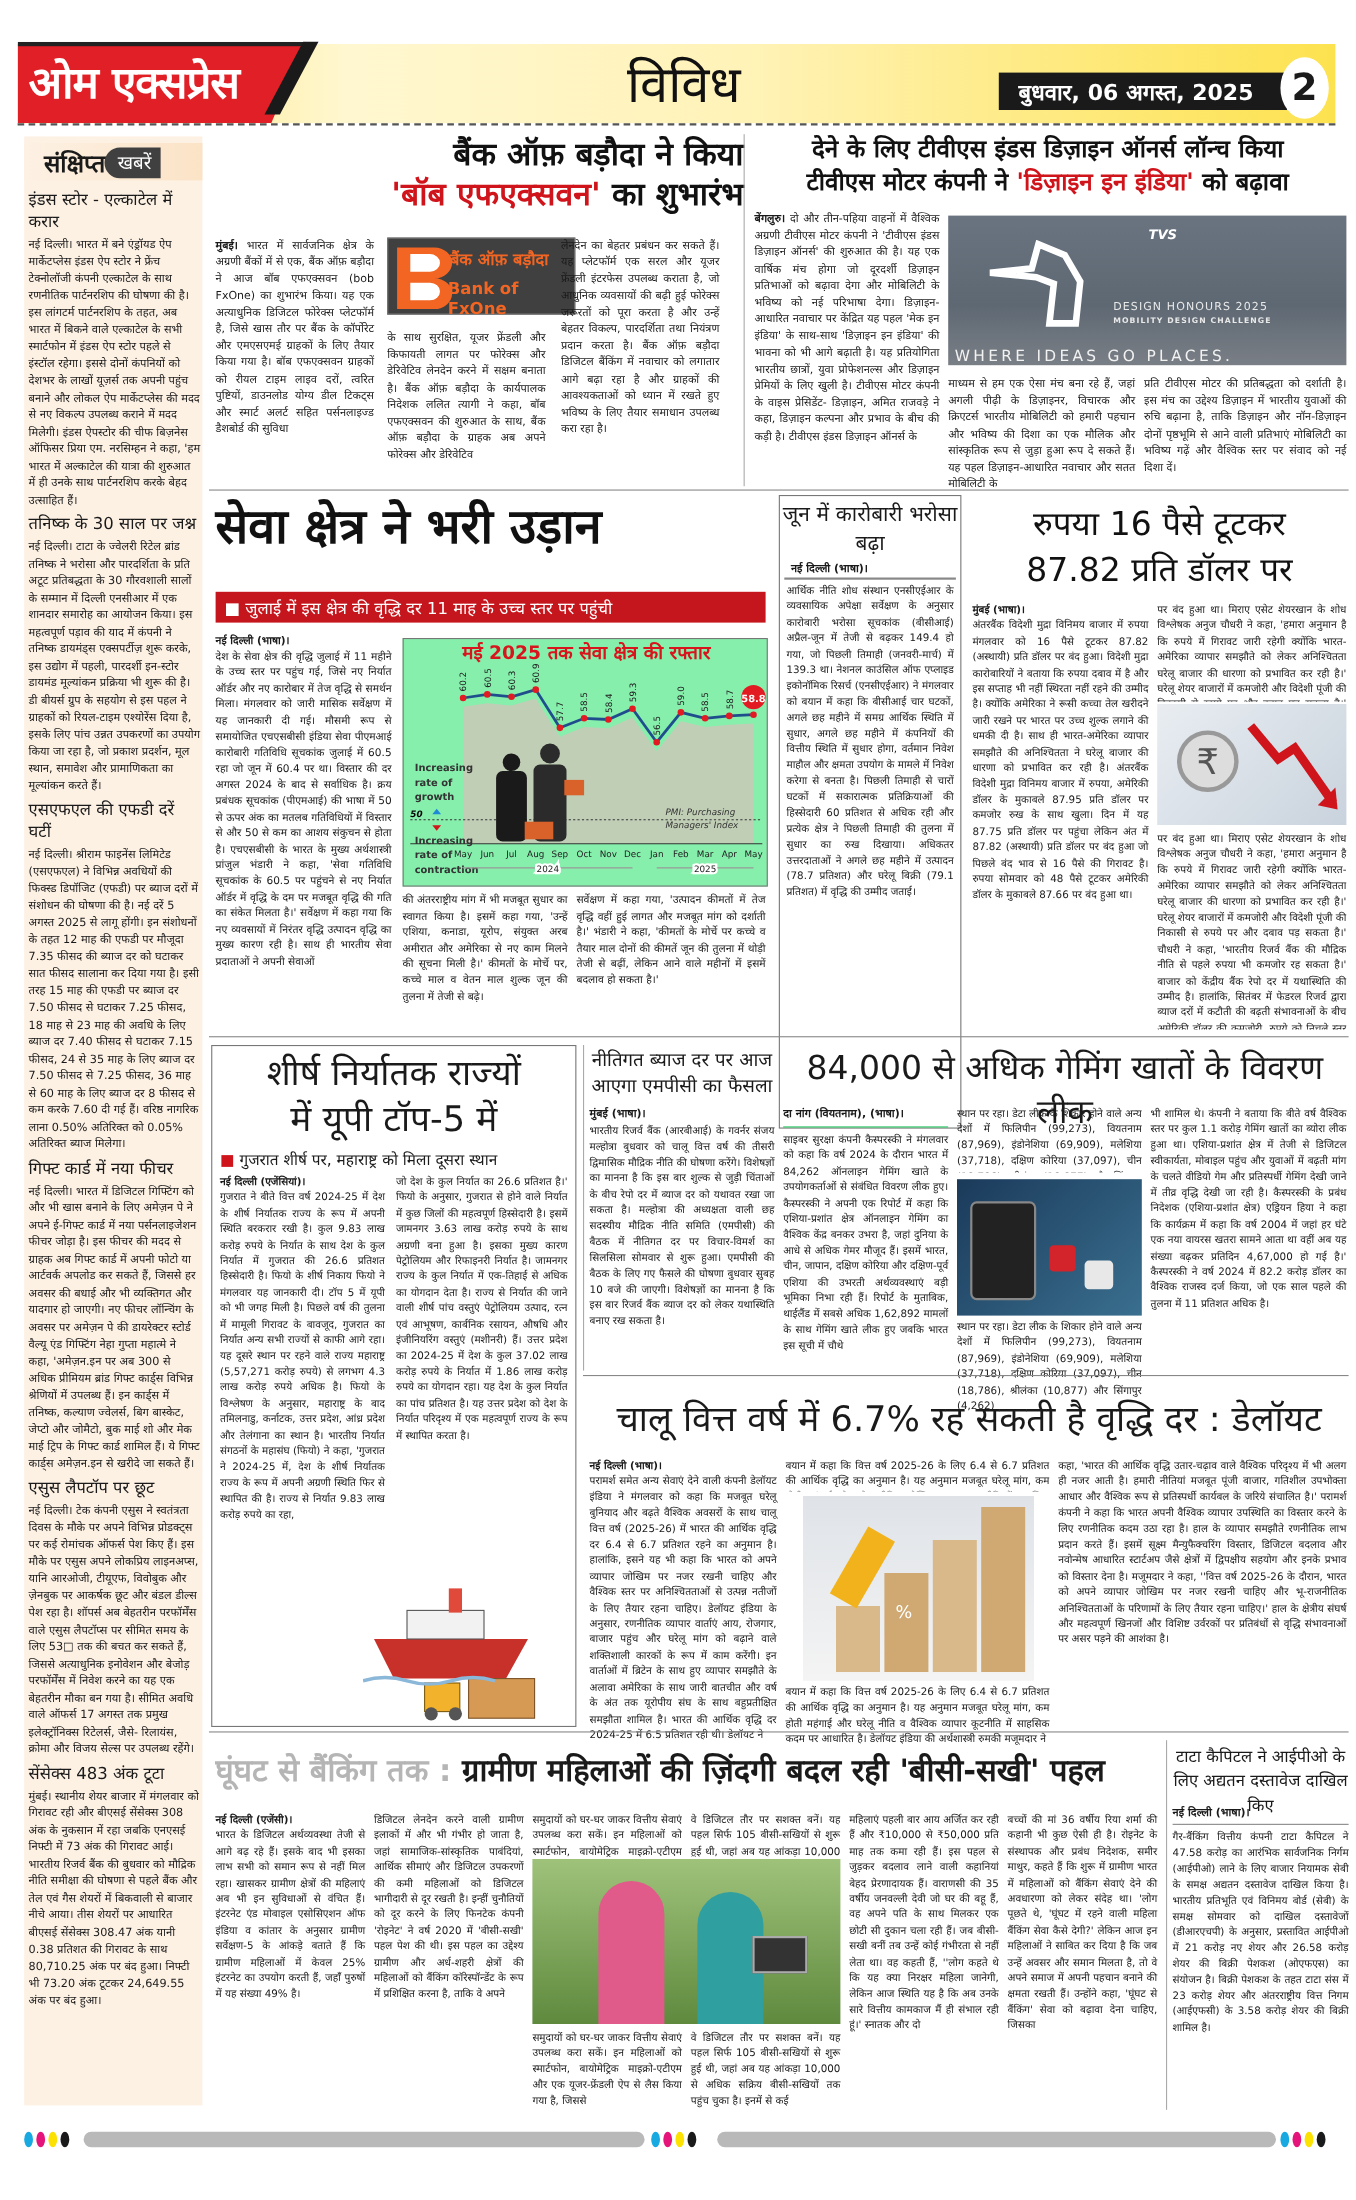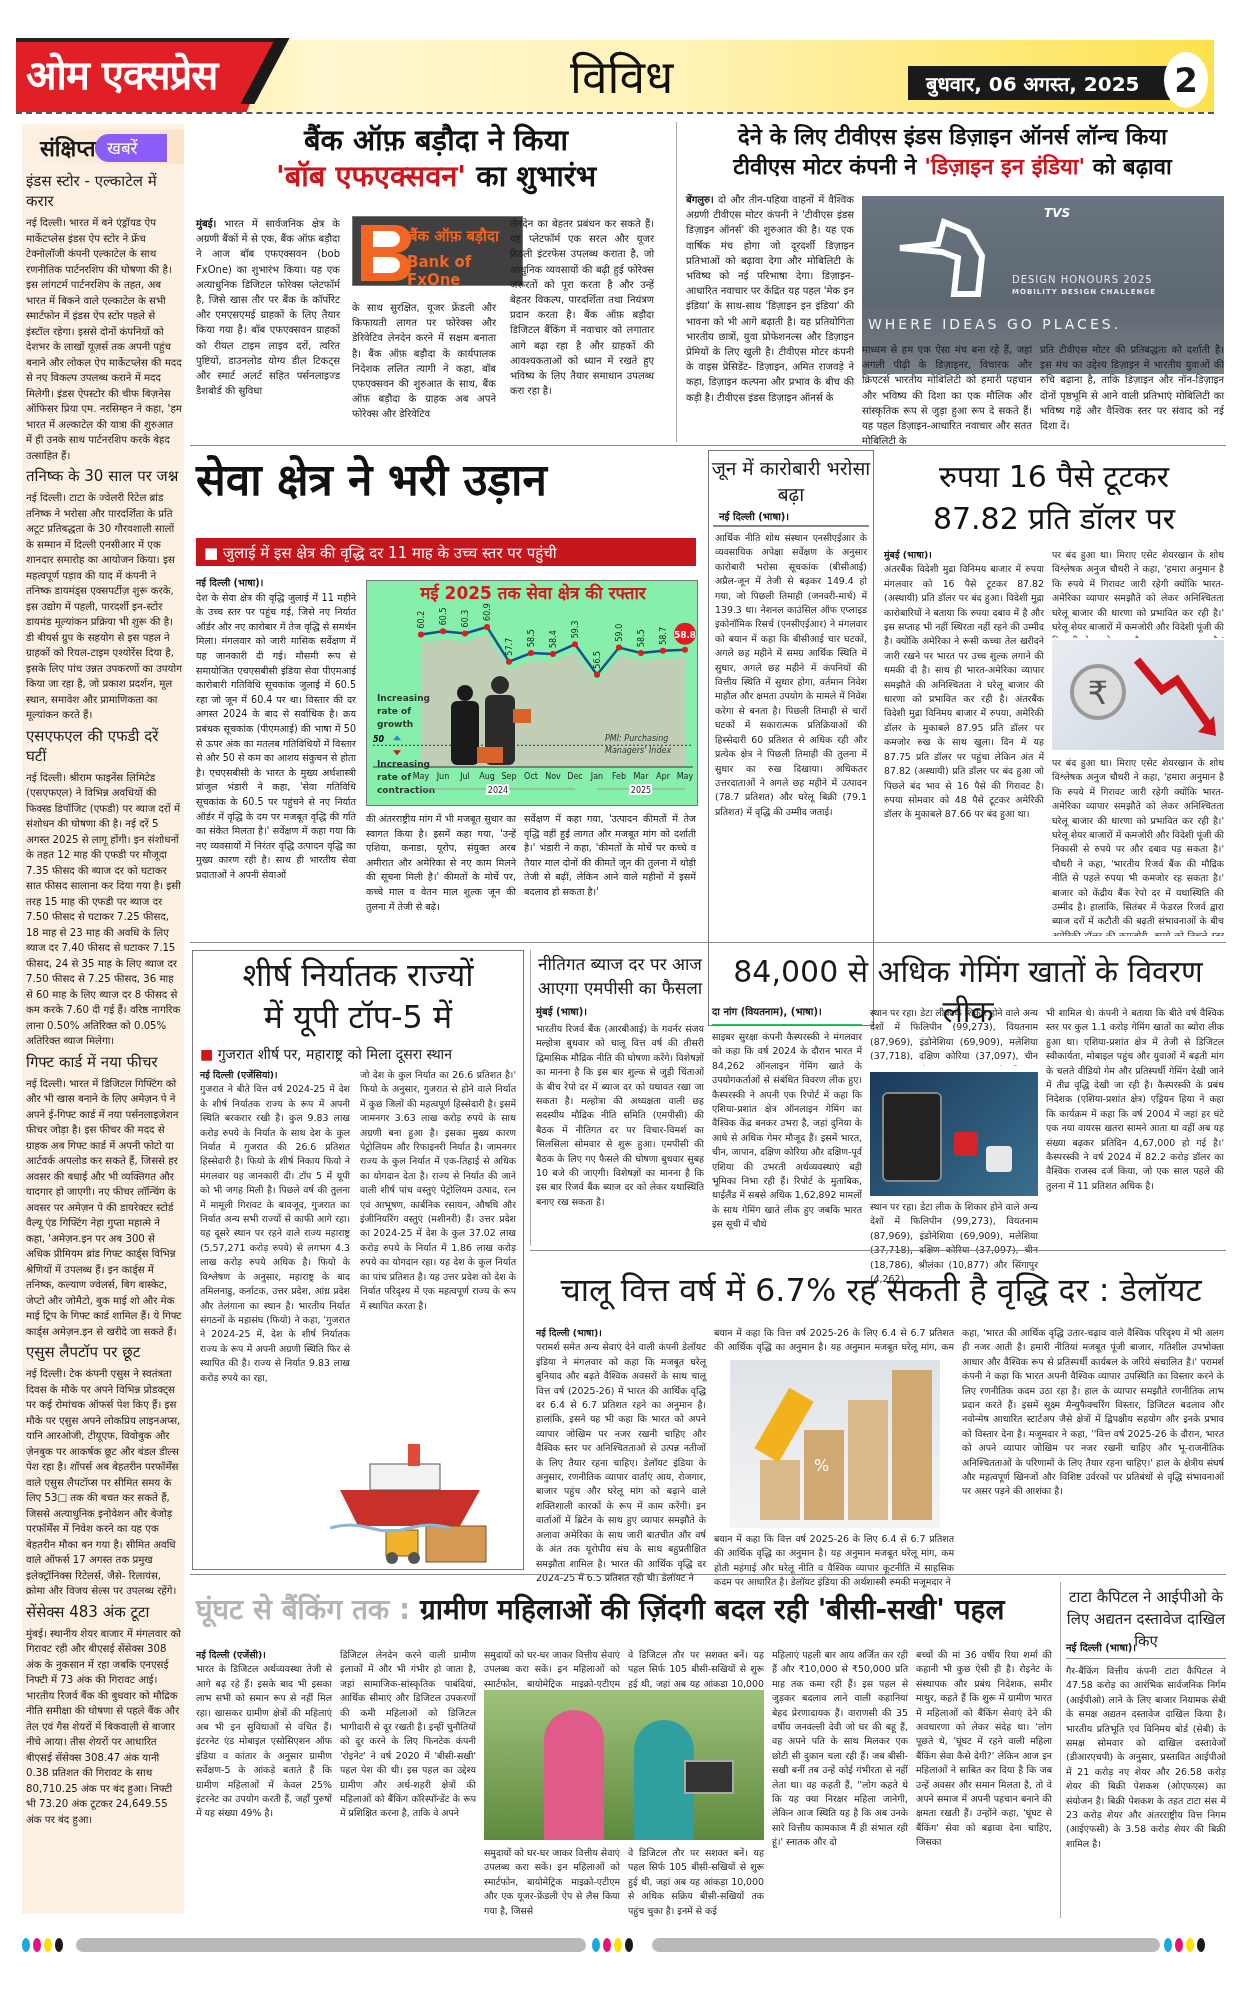--- a/index.html
+++ b/index.html
@@ -11,21 +11,21 @@
   .brand-text { left: 26px; top: 46px; font-size: 40px; font-weight: bold; color: #fff; letter-spacing: -1px; }
   .brand-shadow { left: 258px; top: 38px; width: 14px; height: 66px; background: #1a1a1a; transform: skewX(-28deg); }
   .section-title { left: 570px; top: 44px; font-size: 46px; color: #111; }
   .date-box { left: 908px; top: 66px; width: 262px; height: 34px; background: #1a1a1a; color: #fff; font-size: 20px; font-weight: bold; padding: 4px 0 0 18px; }
   .page-no { left: 1164px; top: 52px; width: 44px; height: 56px; border-radius: 50%; background: #fff; font-size: 34px; font-weight: bold; text-align: center; line-height: 56px; }
   .dash { left: 16px; top: 112px; width: 1198px; border-top: 2px dashed #555; }
   
   .sidebar { left: 22px; top: 124px; width: 162px; height: 1790px; background: #fdf1e4; }
   .sb-head { left: 22px; top: 130px; width: 162px; height: 34px; background: linear-gradient(90deg,#fdf1e4 0%,#fbe3c6 100%); }
   .sb-head-t { left: 40px; top: 132px; font-size: 22px; font-weight: bold; }
-  .sb-head-pill { left: 95px; top: 134px; width: 72px; height: 28px; border-radius: 14px 0 0 14px; background: #8b5cf6; color: #fff; font-size: 17px; padding: 2px 0 0 12px; }
+  .sb-head-pill { left: 95px; top: 134px; width: 51px; height: 28px; border-radius: 14px 0 0 14px; background: #404040; color: #fff; font-size: 17px; padding: 2px 0 0 12px; }
   .sb-col { left: 26px; top: 168px; width: 156px; font-size: 10.2px; line-height: 15.5px; }
   .sb-col h4 { font-size: 15px; font-weight: normal; margin: 3px 0 4px; line-height: 20px; }
   .sb-col p { margin-bottom: 3px; }
   
   .txt { font-size: 10px; line-height: 15.2px; text-align: justify; }
   .hl { font-weight: bold; color: #111; }
   .red { color: #d0141b; }
   .box { border: 1px solid #777; }
   .rule { border-top: 1px solid #888; }
   .vrule { border-left: 1px solid #aaa; }
@@ -59,21 +59,21 @@
   <h4>एसएफएल की एफडी दरें घटीं</h4>
   <p>नई दिल्ली। श्रीराम फाइनेंस लिमिटेड (एसएफएल) ने विभिन्न अवधियों की फिक्स्ड डिपॉजिट (एफडी) पर ब्याज दरों में संशोधन की घोषणा की है। नई दरें 5 अगस्त 2025 से लागू होंगी। इन संशोधनों के तहत 12 माह की एफडी पर मौजूदा 7.35 फीसद की ब्याज दर को घटाकर सात फीसद सालाना कर दिया गया है। इसी तरह 15 माह की एफडी पर ब्याज दर 7.50 फीसद से घटाकर 7.25 फीसद, 18 माह से 23 माह की अवधि के लिए ब्याज दर 7.40 फीसद से घटाकर 7.15 फीसद, 24 से 35 माह के लिए ब्याज दर 7.50 फीसद से 7.25 फीसद, 36 माह से 60 माह के लिए ब्याज दर 8 फीसद से कम करके 7.60 दी गई हैं। वरिष्ठ नागरिक लाना 0.50% अतिरिक्त को 0.05% अतिरिक्त ब्याज मिलेगा।</p>
   <h4>गिफ्ट कार्ड में नया फीचर</h4>
   <p>नई दिल्ली। भारत में डिजिटल गिफ्टिंग को और भी खास बनाने के लिए अमेज़न पे ने अपने ई-गिफ्ट कार्ड में नया पर्सनलाइजेशन फीचर जोड़ा है। इस फीचर की मदद से ग्राहक अब गिफ्ट कार्ड में अपनी फोटो या आर्टवर्क अपलोड कर सकते हैं, जिससे हर अवसर की बधाई और भी व्यक्तिगत और यादगार हो जाएगी। नए फीचर लॉन्चिंग के अवसर पर अमेज़न पे की डायरेक्टर स्टोर्ड वैल्यू एंड गिफ्टिंग नेहा गुप्ता महात्मे ने कहा, 'अमेज़न.इन पर अब 300 से अधिक प्रीमियम ब्रांड गिफ्ट कार्ड्स विभिन्न श्रेणियों में उपलब्ध हैं। इन कार्ड्स में तनिष्क, कल्याण ज्वेलर्स, बिग बास्केट, जेप्टो और जोमैटो, बुक माई शो और मेक माई ट्रिप के गिफ्ट कार्ड शामिल हैं। ये गिफ्ट कार्ड्स अमेज़न.इन से खरीदे जा सकते हैं।</p>
   <h4>एसुस लैपटॉप पर छूट</h4>
   <p>नई दिल्ली। टेक कंपनी एसुस ने स्वतंत्रता दिवस के मौके पर अपने विभिन्न प्रोडक्ट्स पर कई रोमांचक ऑफर्स पेश किए हैं। इस मौके पर एसुस अपने लोकप्रिय लाइनअप्स, यानि आरओजी, टीयूएफ, विवोबुक और ज़ेनबुक पर आकर्षक छूट और बंडल डील्स पेश रहा है। शॉपर्स अब बेहतरीन परफॉर्मेंस वाले एसुस लैपटॉप्स पर सीमित समय के लिए 53□ तक की बचत कर सकते हैं, जिससे अत्याधुनिक इनोवेशन और बेजोड़ परफॉर्मेंस में निवेश करने का यह एक बेहतरीन मौका बन गया है। सीमित अवधि वाले ऑफर्स 17 अगस्त तक प्रमुख इलेक्ट्रॉनिक्स रिटेलर्स, जैसे- रिलायंस, क्रोमा और विजय सेल्स पर उपलब्ध रहेंगे।</p>
   <h4>सेंसेक्स 483 अंक टूटा</h4>
   <p>मुंबई। स्थानीय शेयर बाजार में मंगलवार को गिरावट रही और बीएसई सेंसेक्स 308 अंक के नुकसान में रहा जबकि एनएसई निफ्टी में 73 अंक की गिरावट आई। भारतीय रिजर्व बैंक की बुधवार को मौद्रिक नीति समीक्षा की घोषणा से पहले बैंक और तेल एवं गैस शेयरों में बिकवाली से बाजार नीचे आया। तीस शेयरों पर आधारित बीएसई सेंसेक्स 308.47 अंक यानी 0.38 प्रतिशत की गिरावट के साथ 80,710.25 अंक पर बंद हुआ। निफ्टी भी 73.20 अंक टूटकर 24,649.55 अंक पर बंद हुआ।</p>
 </div>
 
-<div class="abs hl" style="left:196px;top:122px;width:480px;text-align:center;font-size:29px;line-height:36px;">
+<div class="abs hl" style="left:196px;top:122px;width:480px;text-align:right;font-size:29px;line-height:36px;">
   <div>बैंक ऑफ़ बड़ौदा ने किया</div>
   <div><span class="red">'बॉब एफएक्सवन'</span> <span>का शुभारंभ</span></div>
 </div>
 <div class="abs txt" style="left:196px;top:216px;width:144px;"><b>मुंबई।</b> <span>भारत में सार्वजनिक क्षेत्र के अग्रणी बैंकों में से एक, बैंक ऑफ़ बड़ौदा ने आज बॉब एफएक्सवन (bob FxOne) का शुभारंभ किया। यह एक अत्याधुनिक डिजिटल फोरेक्स प्लेटफॉर्म है, जिसे खास तौर पर बैंक के कॉर्पोरेट और एमएसएमई ग्राहकों के लिए तैयार किया गया है। बॉब एफएक्सवन ग्राहकों को रीयल टाइम लाइव दरों, त्वरित पुष्टियों, डाउनलोड योग्य डील टिकट्स और स्मार्ट अलर्ट सहित पर्सनलाइज्ड डैशबोर्ड की सुविधा</span></div>
 <div class="abs box" style="left:352px;top:216px;width:171px;height:70px;background:#404040;text-decoration:underline;">
   <svg width="145" height="70">
     <path d="M8 8 h34 a16 14 0 0 1 0 28 a16 14 0 0 1 0 28 h-34 z" fill="#f26522"></path>
     <path d="M20 14 h18 a9 8 0 0 1 0 16 h-18 z M20 40 h18 a9 8 0 0 1 0 16 h-18 z" fill="#fff"></path>
   </svg>
   <div class="abs" style="left:56px;top:8px;font-size:15px;color:#f26522;font-weight:bold;">बैंक ऑफ़ बड़ौदा</div>
@@ -82,21 +82,21 @@
 <div class="abs txt" style="left:352px;top:300px;width:144px;">के साथ सुरक्षित, यूजर फ्रेंडली और किफायती लागत पर फोरेक्स और डेरिवेटिव लेनदेन करने में सक्षम बनाता है। बैंक ऑफ़ बड़ौदा के कार्यपालक निदेशक ललित त्यागी ने कहा, बॉब एफएक्सवन की शुरुआत के साथ, बैंक ऑफ़ बड़ौदा के ग्राहक अब अपने फोरेक्स और डेरिवेटिव</div>
 <div class="abs txt" style="left:510px;top:216px;width:144px;">लेनदेन का बेहतर प्रबंधन कर सकते हैं। यह प्लेटफॉर्म एक सरल और यूजर फ्रेंडली इंटरफेस उपलब्ध कराता है, जो आधुनिक व्यवसायों की बढ़ी हुई फोरेक्स जरूरतों को पूरा करता है और उन्हें बेहतर विकल्प, पारदर्शिता तथा नियंत्रण प्रदान करता है। बैंक ऑफ़ बड़ौदा डिजिटल बैंकिंग में नवाचार को लगातार आगे बढ़ा रहा है और ग्राहकों की आवश्यकताओं को ध्यान में रखते हुए भविष्य के लिए तैयार समाधान उपलब्ध करा रहा है।</div>
 
 <div class="abs vrule" style="left:676px;top:122px;height:320px;"></div>
 
 <div class="abs hl" style="left:680px;top:122px;width:545px;text-align:center;font-size:22px;line-height:30px;">
   <div>देने के लिए टीवीएस इंडस डिज़ाइन ऑनर्स लॉन्च किया</div>
   <div><span>टीवीएस मोटर कंपनी ने</span> <span class="red">'डिज़ाइन इन इंडिया'</span> <span>को बढ़ावा</span></div>
 </div>
 <div class="abs txt" style="left:686px;top:192px;width:168px;"><b>बेंगलुरु।</b> <span>दो और तीन-पहिया वाहनों में वैश्विक अग्रणी टीवीएस मोटर कंपनी ने 'टीवीएस इंडस डिज़ाइन ऑनर्स' की शुरुआत की है। यह एक वार्षिक मंच होगा जो दूरदर्शी डिज़ाइन प्रतिभाओं को बढ़ावा देगा और मोबिलिटी के भविष्य को नई परिभाषा देगा। डिज़ाइन-आधारित नवाचार पर केंद्रित यह पहल 'मेक इन इंडिया' के साथ-साथ 'डिज़ाइन इन इंडिया' की भावना को भी आगे बढ़ाती है। यह प्रतियोगिता भारतीय छात्रों, युवा प्रोफेशनल्स और डिज़ाइन प्रेमियों के लिए खुली है। टीवीएस मोटर कंपनी के वाइस प्रेसिडेंट- डिज़ाइन, अमित राजवड़े ने कहा, डिज़ाइन कल्पना और प्रभाव के बीच की कड़ी है। टीवीएस इंडस डिज़ाइन ऑनर्स के</span></div>
-<div class="abs img-ph" style="left:862px;top:196px;width:362px;height:178px;background:linear-gradient(180deg,#6a7480 0%,#5e6873 60%,#7a7f86 100%);">
+<div class="abs img-ph" style="left:862px;top:196px;width:362px;height:136px;background:linear-gradient(180deg,#6a7480 0%,#5e6873 60%,#7a7f86 100%);">
   <svg class="abs" style="left:36px;top:22px;" width="90" height="80">
       <path d="M2 30 L40 26 L46 4 L70 14 L84 38 L80 76 L56 76 L60 40 L44 34 Z" fill="none" stroke="#fff" stroke-width="6"></path>
     </svg>
   <div class="abs" style="left:182px;top:10px;color:#fff;font-style:italic;font-weight:bold;font-size:12px;">TVS</div>
   <div class="abs" style="left:150px;top:78px;color:#e8e8e8;font-size:10px;letter-spacing:1px;">DESIGN HONOURS 2025</div>
   <div class="abs" style="left:150px;top:92px;color:#e8e8e8;font-size:7px;letter-spacing:1px;font-weight:bold;">MOBILITY DESIGN CHALLENGE</div>
   <div class="abs" style="left:6px;top:120px;color:#f2f2f2;font-size:14px;letter-spacing:3px;">WHERE IDEAS GO PLACES.</div>
 </div>
 <div class="abs txt" style="left:862px;top:342px;width:170px;">माध्यम से हम एक ऐसा मंच बना रहे हैं, जहां अगली पीढ़ी के डिज़ाइनर, विचारक और क्रिएटर्स भारतीय मोबिलिटी को हमारी पहचान और भविष्य की दिशा का एक मौलिक और सांस्कृतिक रूप से जुड़ा हुआ रूप दे सकते हैं। यह पहल डिज़ाइन-आधारित नवाचार और सतत मोबिलिटी के</div>
 <div class="abs txt" style="left:1040px;top:342px;width:184px;">प्रति टीवीएस मोटर की प्रतिबद्धता को दर्शाती है। इस मंच का उद्देश्य डिज़ाइन में भारतीय युवाओं की रुचि बढ़ाना है, ताकि डिज़ाइन और नॉन-डिज़ाइन दोनों पृष्ठभूमि से आने वाली प्रतिभाएं मोबिलिटी का भविष्य गढ़ें और वैश्विक स्तर पर संवाद को नई दिशा दें।</div>

